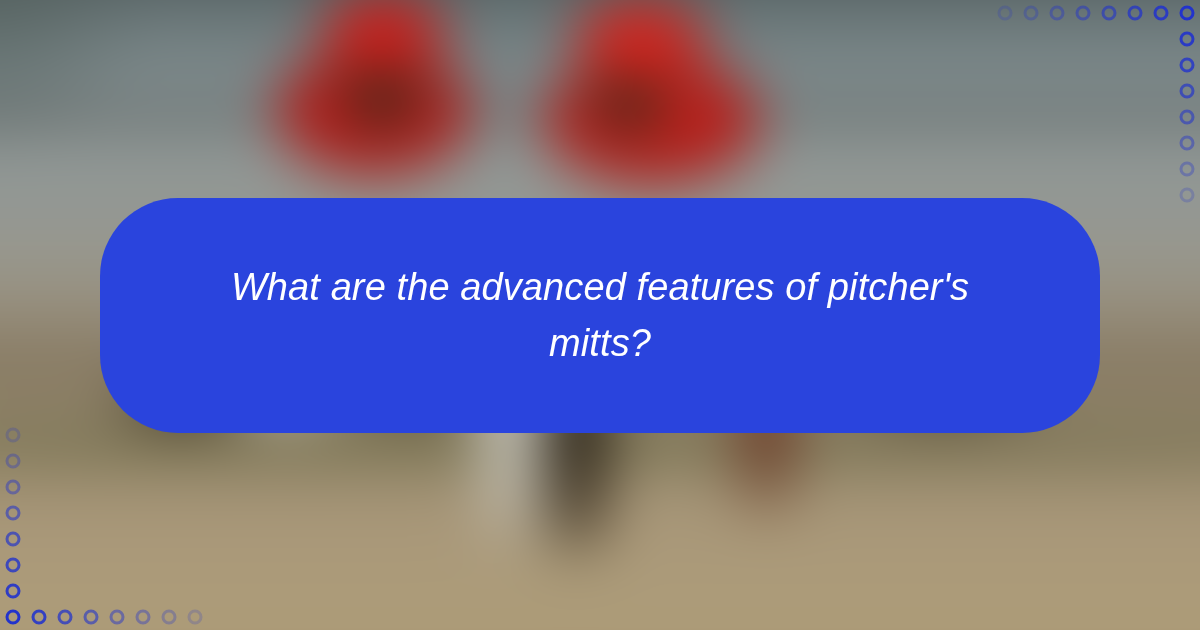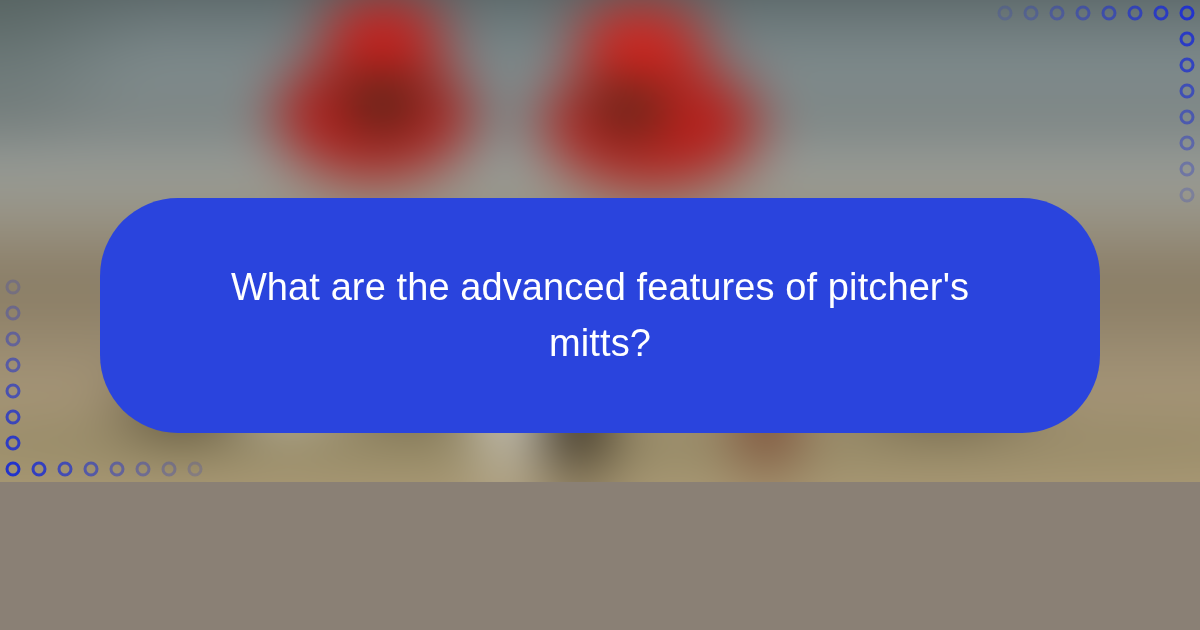--- a/index.html
+++ b/index.html
@@ -10,22 +10,23 @@
     width: 1200px;
     height: 630px;
     overflow: hidden;
     font-family: "Liberation Sans", sans-serif;
     background: #8a8075;
   }
 
   #stage {
     position: relative;
     width: 1200px;
-    height: 482px;
+    height: 630px;
     overflow: hidden;
+    font-style: italic;
   }
 
   
   .bg-photo {
     position: absolute;
     inset: -60px;
     filter: blur(26px);
     transform: scale(1.06);
   }
 

